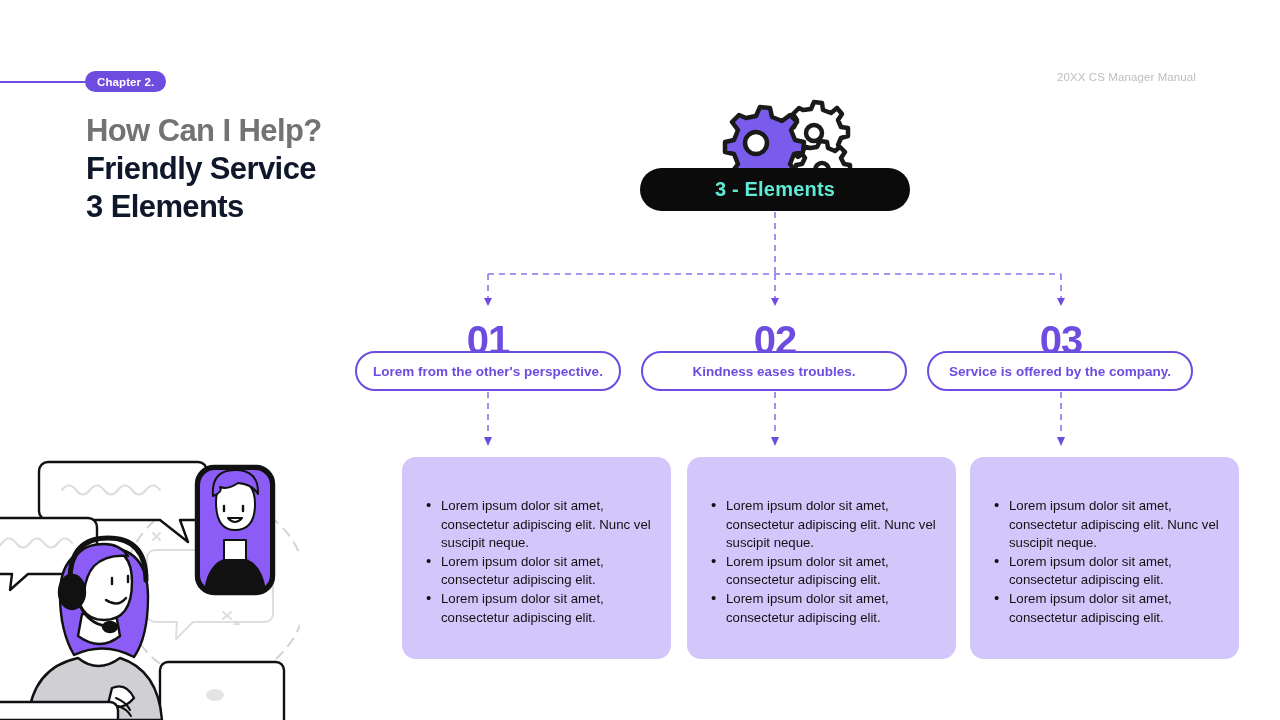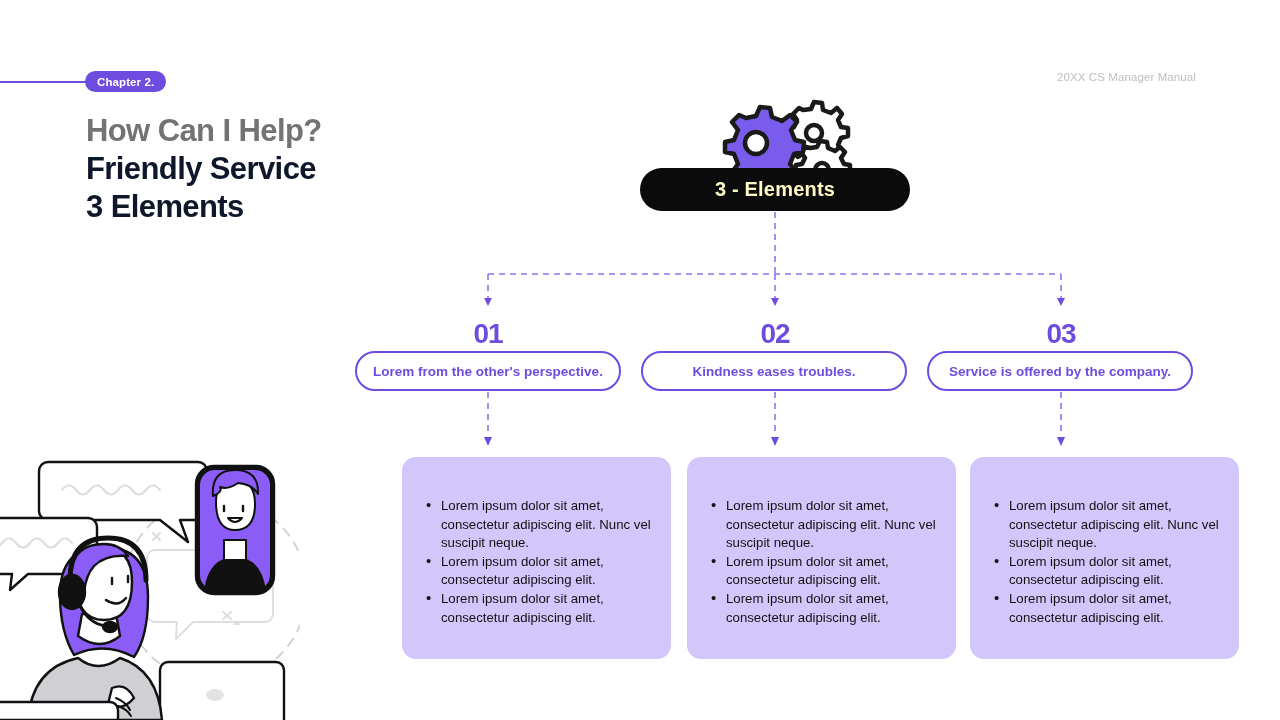--- a/index.html
+++ b/index.html
@@ -65,42 +65,42 @@
   .gears { position: absolute; left: 700px; top: 98px; width: 160px; height: 90px; }
 
   
   .top-pill {
     position: absolute;
     left: 640px; top: 168px;
     width: 270px; height: 43px;
     background: #0b0b0b;
     border-radius: 22px;
     display: flex; align-items: center; justify-content: center;
-    color: #fef9c3;
+    color: #5eead4;
     font-size: 20px;
     font-weight: 800;
     letter-spacing: .2px;
     z-index: 6;
   }
 
   
   .connectors {
     position: absolute; left: 0; top: 0;
     width: 1280px; height: 720px;
     pointer-events: none;
     z-index: 2;
   }
 
   
   .col-number {
     position: absolute;
     top: 318px;
     width: 160px;
     text-align: center;
-    font-size: 28px;
+    font-size: 40px;
     font-weight: 800;
     color: #6d4cdf;
     letter-spacing: -1px;
     z-index: 3;
   }
   .pill {
     position: absolute;
     top: 351px;
     height: 40px;
     background: #ffffff;

